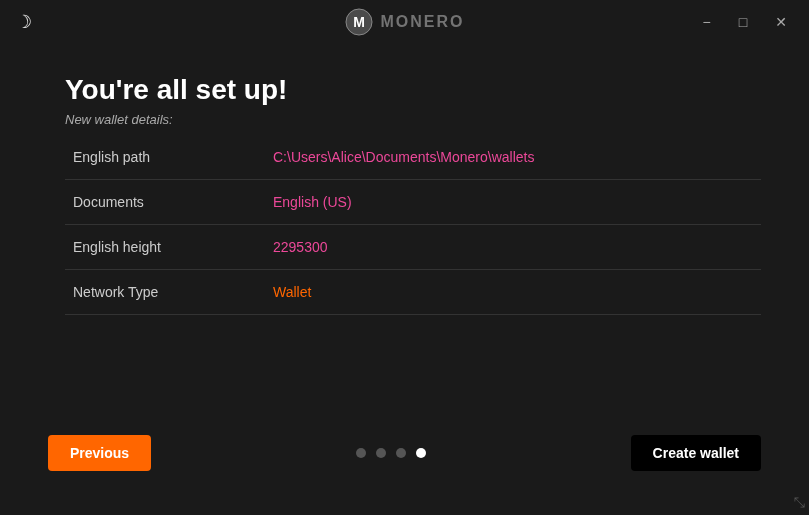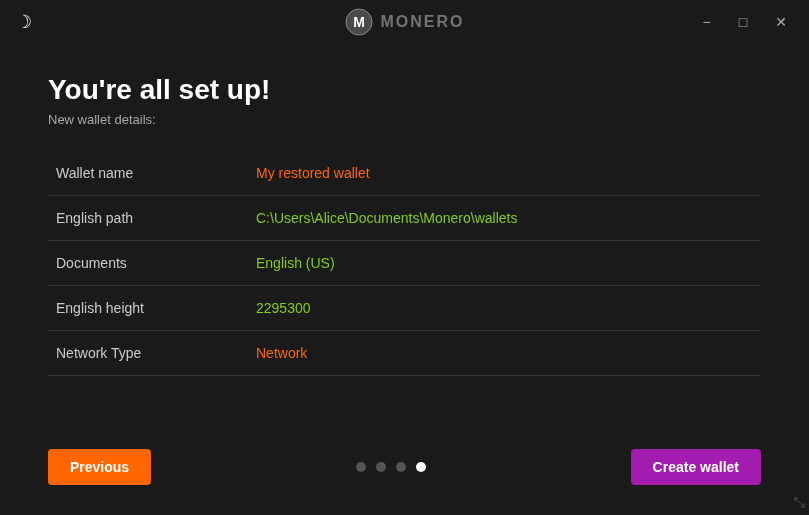--- a/index.html
+++ b/index.html
@@ -71,34 +71,35 @@
       border: none;
       color: #aaaaaa;
       cursor: pointer;
       font-size: 14px;
       padding: 2px 6px;
       line-height: 1;
     }
 
     
     .content {
-      padding: 30px 48px 20px 48px;
+      padding: 30px 48px 20px 65px;
     }
 
     .page-heading {
       font-size: 28px;
       font-weight: bold;
       color: #ffffff;
       margin-bottom: 6px;
     }
 
     .page-subtitle {
       font-size: 13px;
       color: #aaaaaa;
-      margin-bottom: 24px;
+      margin-bottom: 8px;
+      font-style: italic;
     }
 
     
     .details-table {
       width: 100%;
       border-collapse: collapse;
     }
 
     .details-table tr {
       border-bottom: 1px solid #333333;
@@ -112,27 +113,27 @@
     .details-table td:first-child {
       color: #cccccc;
       width: 200px;
     }
 
     .details-table td:last-child {
       color: #ff6600;
     }
 
     .details-table td.white-value {
-      color: #84cc16;
+      color: #ec4899;
     }
 
     
     .footer {
       position: absolute;
-      bottom: 2px;
+      bottom: 16px;
       left: 0;
       right: 0;
       display: flex;
       align-items: center;
       justify-content: space-between;
       padding: 20px 48px 28px 48px;
     }
 
     .btn-previous {
       background-color: #ff6600;
@@ -157,21 +158,21 @@
       height: 10px;
       border-radius: 50%;
       background-color: #555555;
     }
 
     .dot.active {
       background-color: #ffffff;
     }
 
     .btn-create {
-      background-color: #a21caf;
+      background-color: #000000;
       color: #ffffff;
       border: none;
       border-radius: 4px;
       padding: 10px 22px;
       font-size: 14px;
       font-weight: bold;
       cursor: pointer;
       min-width: 120px;
     }
 
@@ -205,39 +206,35 @@
     <button class="titlebar-btn">✕</button>
   </div>
 </div>
 
 <div class="content">
   <h1 class="page-heading">You're all set up!</h1>
   <p class="page-subtitle">New wallet details:</p>
 
   <table class="details-table">
     <tbody id="details-tbody">
-    <tr>
-          <td>Wallet name</td>
-          <td>My restored wallet</td>
-        </tr>
         <tr>
           <td>English path</td>
           <td class="white-value">C:\Users\Alice\Documents\Monero\wallets</td>
         </tr>
         <tr>
           <td>Documents</td>
           <td class="white-value">English (US)</td>
         </tr>
         <tr>
           <td>English height</td>
           <td class="white-value">2295300</td>
         </tr>
         <tr>
           <td>Network Type</td>
-          <td>Network</td>
+          <td>Wallet</td>
         </tr>
       </tbody>
   </table>
 </div>
 
 <div class="footer">
   <button class="btn-previous">Previous</button>
 
   <div class="pagination-dots" id="pagination-dots">
   <div class="dot"></div>

